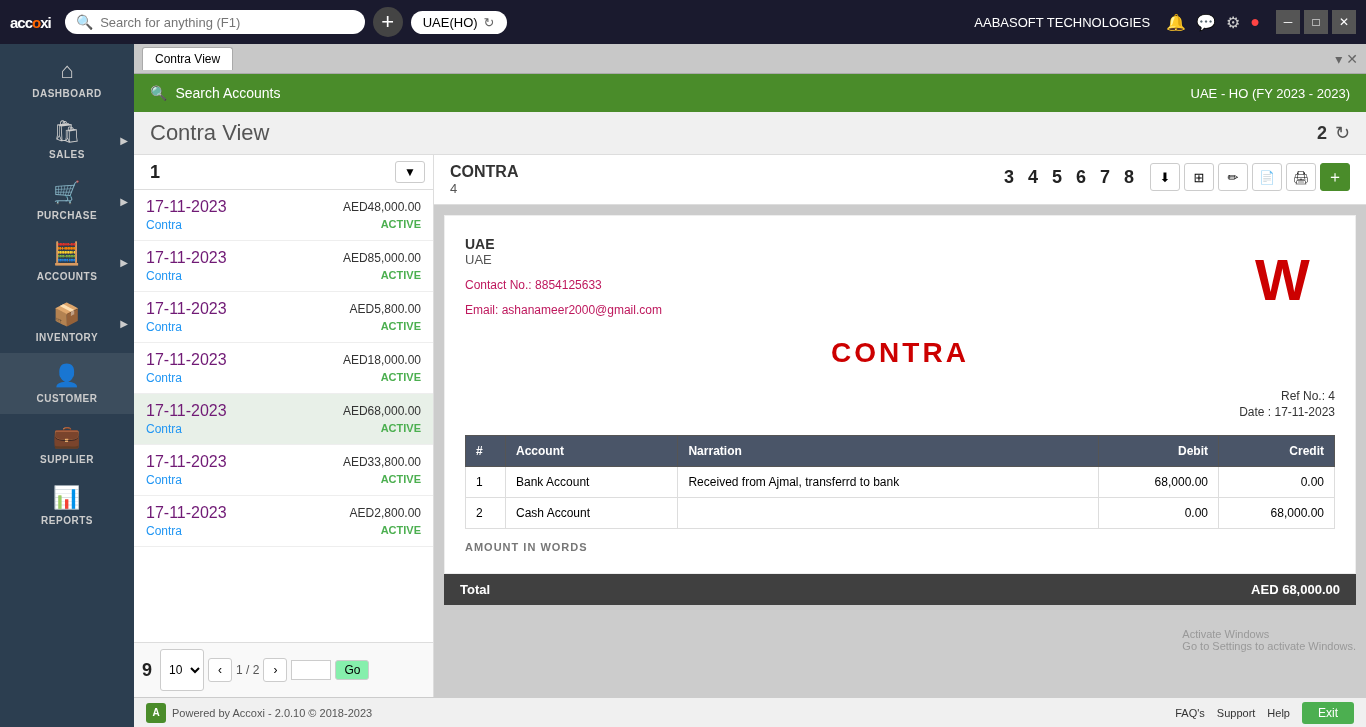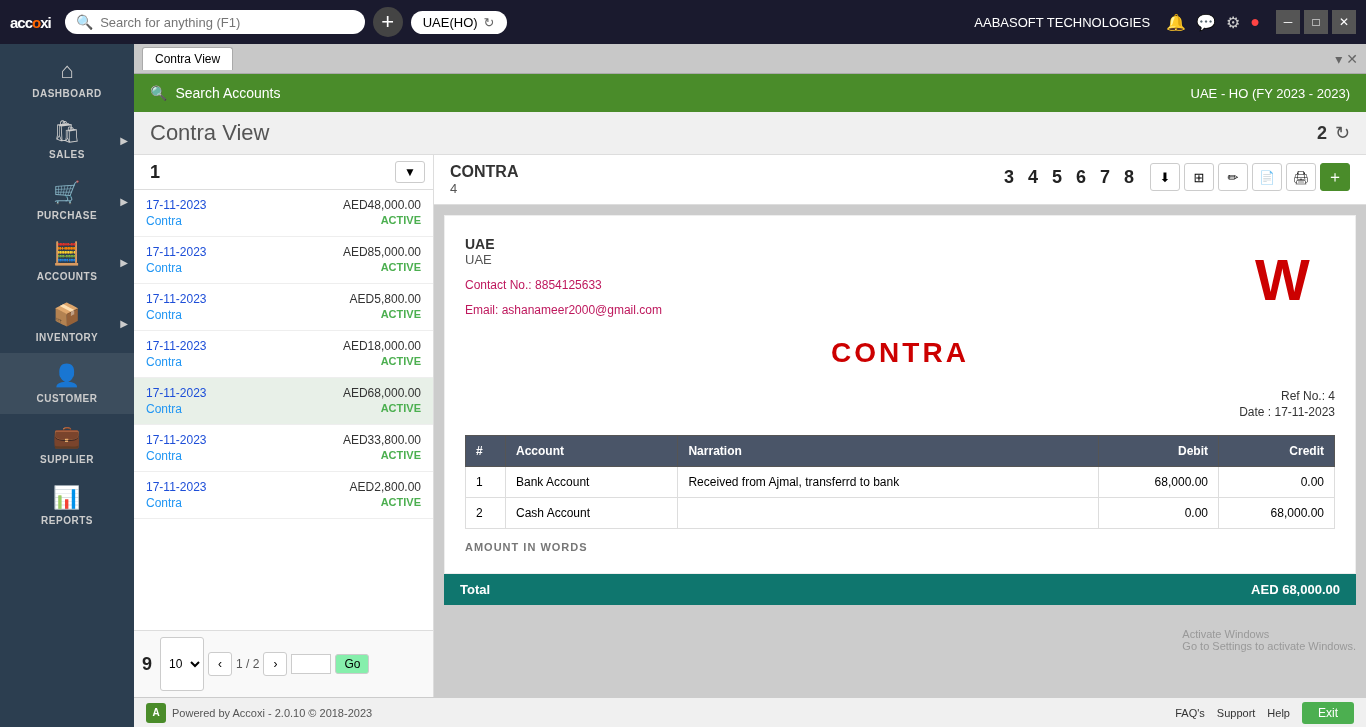--- a/index.html
+++ b/index.html
@@ -105,34 +105,34 @@
       display: flex; align-items: center; gap: 2px; background: white; border: 1px solid #ccc;
       border-radius: 3px; padding: 3px 8px; cursor: pointer; font-size: 12px;
     }
     .list-items { flex: 1; overflow-y: auto; }
     .list-item {
       padding: 8px 12px; border-bottom: 1px solid #eee; cursor: pointer;
       display: flex; flex-direction: column; gap: 2px;
     }
     .list-item.selected { background: #e8f0e8; }
     .list-item-row1 { display: flex; justify-content: space-between; align-items: center; }
-    .list-item-date { font-size: 12px; color: #1d4ed8; }
+    .list-item-date { font-size: 16px; color: #701a75; }
     .list-item-amount { font-size: 12px; color: #333; font-weight: 500; }
     .list-item-row2 { display: flex; justify-content: space-between; }
     .list-item-type { font-size: 12px; color: #2196F3; }
     .list-item-status { font-size: 11px; color: #4CAF50; font-weight: 600; }
 
     
     .pagination {
       padding: 6px 8px; border-top: 1px solid #ddd; display: flex;
       align-items: center; gap: 4px; background: #f9f9f9;
     }
     .page-size-select {
       border: 1px solid #ccc; border-radius: 3px; font-size: 12px;
-      padding: 18px 4px; background: white;
+      padding: 12px 4px; background: white;
     }
     .page-btn {
       border: 1px solid #ccc; background: white; width: 24px; height: 24px;
       cursor: pointer; font-size: 12px; border-radius: 3px; display: flex; align-items: center; justify-content: center;
     }
     .page-info { font-size: 12px; color: #555; }
     .go-btn {
       border: 1px solid #ccc; background: #86efac; padding: 2px 8px;
       cursor: pointer; font-size: 12px; border-radius: 3px;
     }
@@ -177,21 +177,21 @@
       border: 1px solid #555;
     }
     .doc-table th.right { text-align: right; }
     .doc-table td { padding: 8px 10px; border: 1px solid #ddd; }
     .doc-table td.right { text-align: right; }
 
     .amount-words { margin-top: 12px; }
     .amount-words-label { font-size: 11px; font-weight: 600; color: #777; letter-spacing: 1px; }
 
     .total-bar {
-      background: #0f766e; color: white; display: flex; justify-content: space-between;
+      background: #404040; color: white; display: flex; justify-content: space-between;
       align-items: center; padding: 8px 16px; font-size: 13px;
     }
     .total-bar-label { font-weight: 600; }
     .total-bar-amount { font-weight: 600; }
 
     
     .footer {
       background: #f0f0f0; border-top: 1px solid #ccc; display: flex;
       align-items: center; padding: 0 12px; height: 30px; justify-content: space-between;
     }

